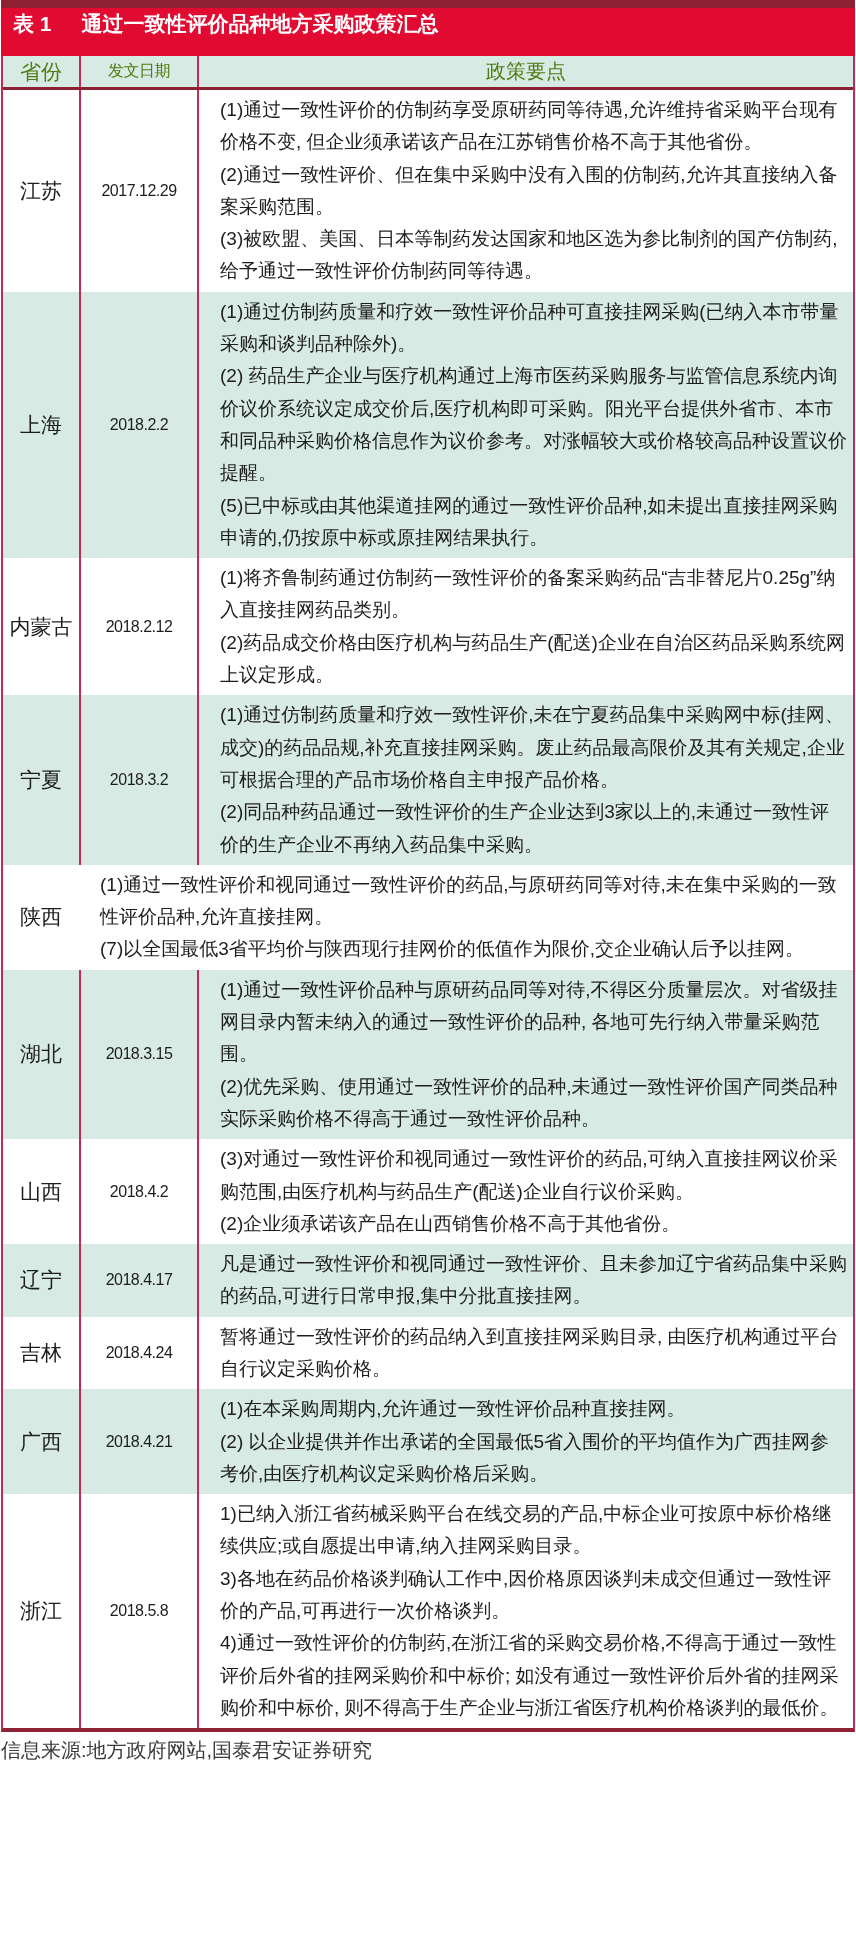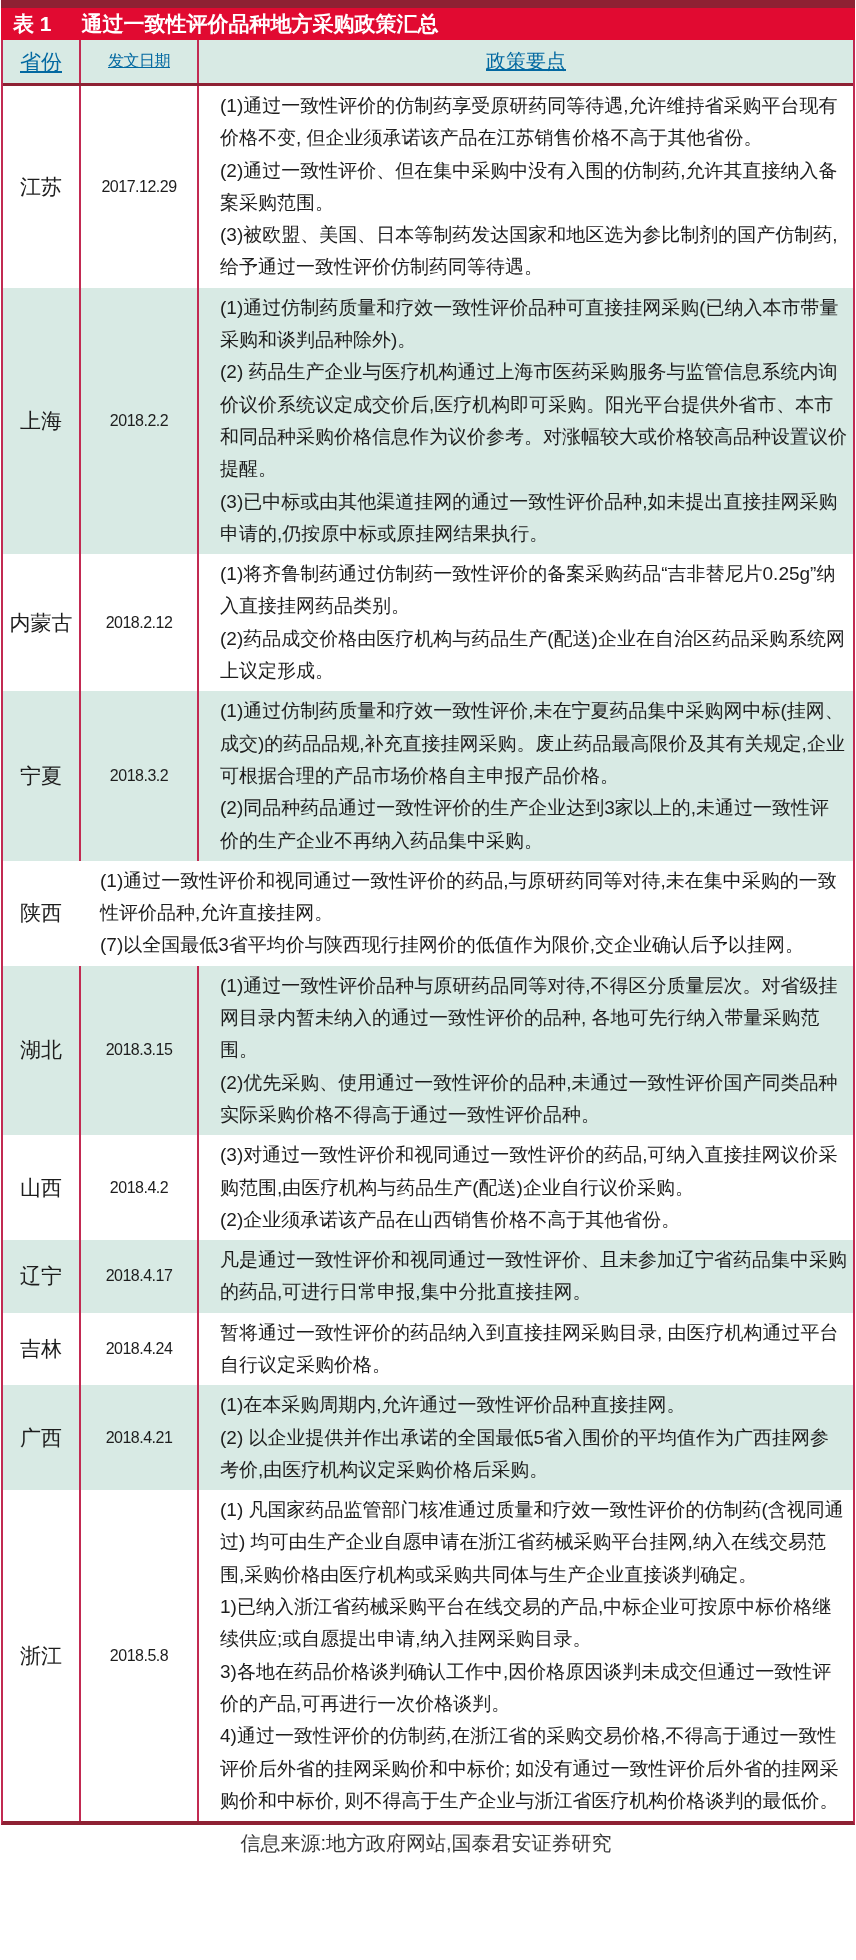--- a/index.html
+++ b/index.html
@@ -21,44 +21,43 @@
     height:8px;
     background:var(--maroon);
     width:100%;
   }
   .title-bar{
     background:var(--red);
     color:#ffffff;
     font-weight:bold;
     font-size:21px;
     line-height:30px;
-    height:32px;
+    height:48px;
     padding:1px 10px 10px 12px;
     white-space:nowrap;
     overflow:hidden;
   }
   .title-tag{margin-right:30px;}
   .table{
     border-left:2px solid var(--line);
     border-right:2px solid var(--line);
     border-bottom:4px solid var(--maroon);
   }
   .header-row{
     display:flex;
     background:var(--teal);
     border-bottom:3px solid var(--maroon);
   }
   .header-cell{
     font-size:20px;
     display:flex;
     align-items:center;
     justify-content:center;
-    height:43px;
-    color:#0369a1;
-    text-decoration:underline;
+    height:31px;
+    color:#4d7c0f;
   }
   .row{display:flex;background:#ffffff;}
   .row.alt{background:var(--teal);}
   .col-prov{
     flex:0 0 76px;
     display:flex;
     align-items:center;
     justify-content:center;
     font-size:21px;
     text-align:center;
@@ -80,21 +79,21 @@
   }
   .points-cell{
     padding:4px 6px 4px 9px;
     font-size:19px;
     line-height:1.7;
     text-align:left;
     margin-left:12px;
   }
   .points-cell p{margin:0;}
   .footer{
-    text-align:center;
+    text-align:left;
     font-size:20px;
     color:#3a3a3a;
     padding:5px 4px 12px 0;
   }
 </style>
 </head>
 <body>
 
 <div class="page">
 
@@ -119,21 +118,21 @@
             <p>(2)通过一致性评价、但在集中采购中没有入围的仿制药,允许其直接纳入备案采购范围。</p>
             <p>(3)被欧盟、美国、日本等制药发达国家和地区选为参比制剂的国产仿制药,给予通过一致性评价仿制药同等待遇。</p>
           </div>
         </div>
         <div class="row alt">
           <div class="col-prov">上海</div>
           <div class="col-date">2018.2.2</div>
           <div class="col-points points-cell">
             <p>(1)通过仿制药质量和疗效一致性评价品种可直接挂网采购(已纳入本市带量采购和谈判品种除外)。</p>
             <p>(2) 药品生产企业与医疗机构通过上海市医药采购服务与监管信息系统内询价议价系统议定成交价后,医疗机构即可采购。阳光平台提供外省市、本市和同品种采购价格信息作为议价参考。对涨幅较大或价格较高品种设置议价提醒。</p>
-            <p>(3)已中标或由其他渠道挂网的通过一致性评价品种,如未提出直接挂网采购申请的,仍按原中标或原挂网结果执行。</p>
+            <p>(5)已中标或由其他渠道挂网的通过一致性评价品种,如未提出直接挂网采购申请的,仍按原中标或原挂网结果执行。</p>
           </div>
         </div>
         <div class="row">
           <div class="col-prov">内蒙古</div>
           <div class="col-date">2018.2.12</div>
           <div class="col-points points-cell">
             <p>(1)将齐鲁制药通过仿制药一致性评价的备案采购药品“吉非替尼片0.25g”纳入直接挂网药品类别。</p>
             <p>(2)药品成交价格由医疗机构与药品生产(配送)企业在自治区药品采购系统网上议定形成。</p>
           </div>
         </div>
@@ -187,21 +186,20 @@
           <div class="col-date">2018.4.21</div>
           <div class="col-points points-cell">
             <p>(1)在本采购周期内,允许通过一致性评价品种直接挂网。</p>
             <p>(2) 以企业提供并作出承诺的全国最低5省入围价的平均值作为广西挂网参考价,由医疗机构议定采购价格后采购。</p>
           </div>
         </div>
         <div class="row">
           <div class="col-prov">浙江</div>
           <div class="col-date">2018.5.8</div>
           <div class="col-points points-cell">
-            <p>(1) 凡国家药品监管部门核准通过质量和疗效一致性评价的仿制药(含视同通过) 均可由生产企业自愿申请在浙江省药械采购平台挂网,纳入在线交易范围,采购价格由医疗机构或采购共同体与生产企业直接谈判确定。</p>
             <p>1)已纳入浙江省药械采购平台在线交易的产品,中标企业可按原中标价格继续供应;或自愿提出申请,纳入挂网采购目录。</p>
             <p>3)各地在药品价格谈判确认工作中,因价格原因谈判未成交但通过一致性评价的产品,可再进行一次价格谈判。</p>
             <p>4)通过一致性评价的仿制药,在浙江省的采购交易价格,不得高于通过一致性评价后外省的挂网采购价和中标价; 如没有通过一致性评价后外省的挂网采购价和中标价, 则不得高于生产企业与浙江省医疗机构价格谈判的最低价。</p>
           </div>
         </div>
       </div>
   </div>
 
   <div class="footer">信息来源:地方政府网站,国泰君安证券研究</div>
 

